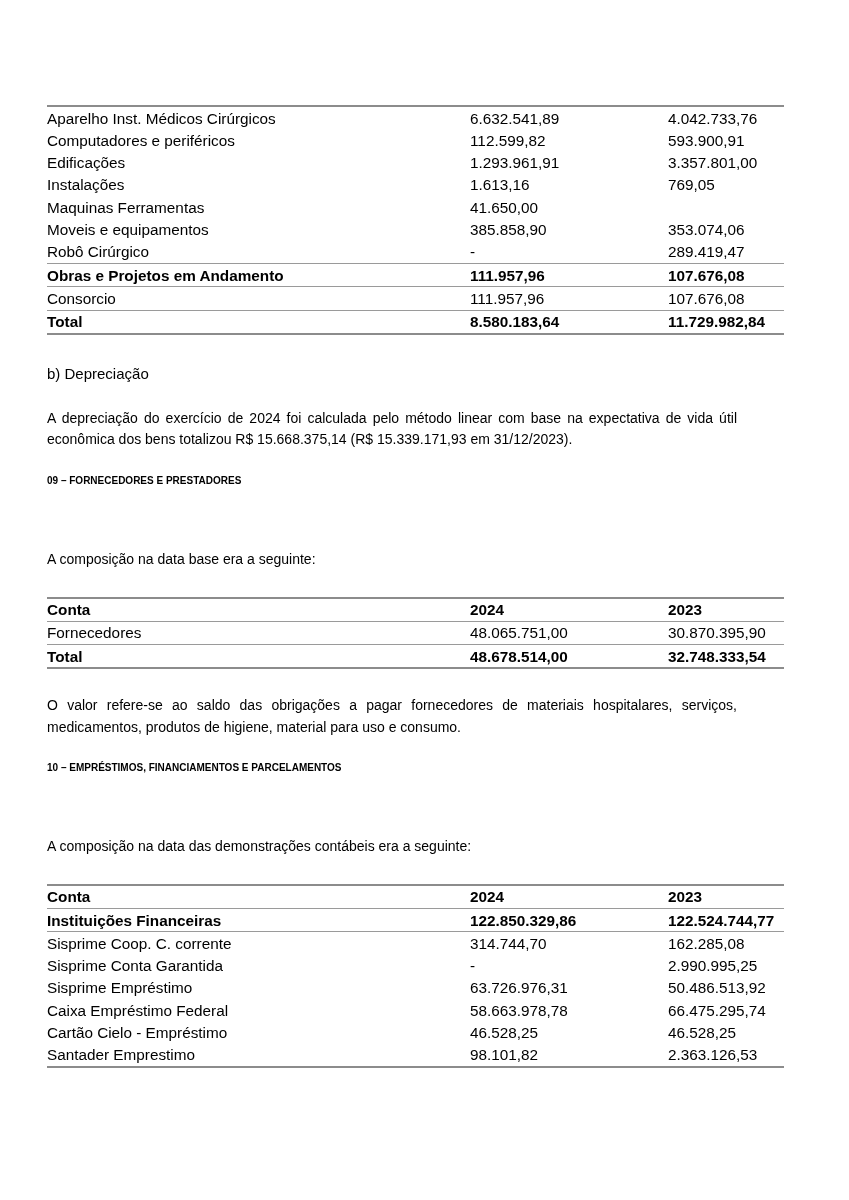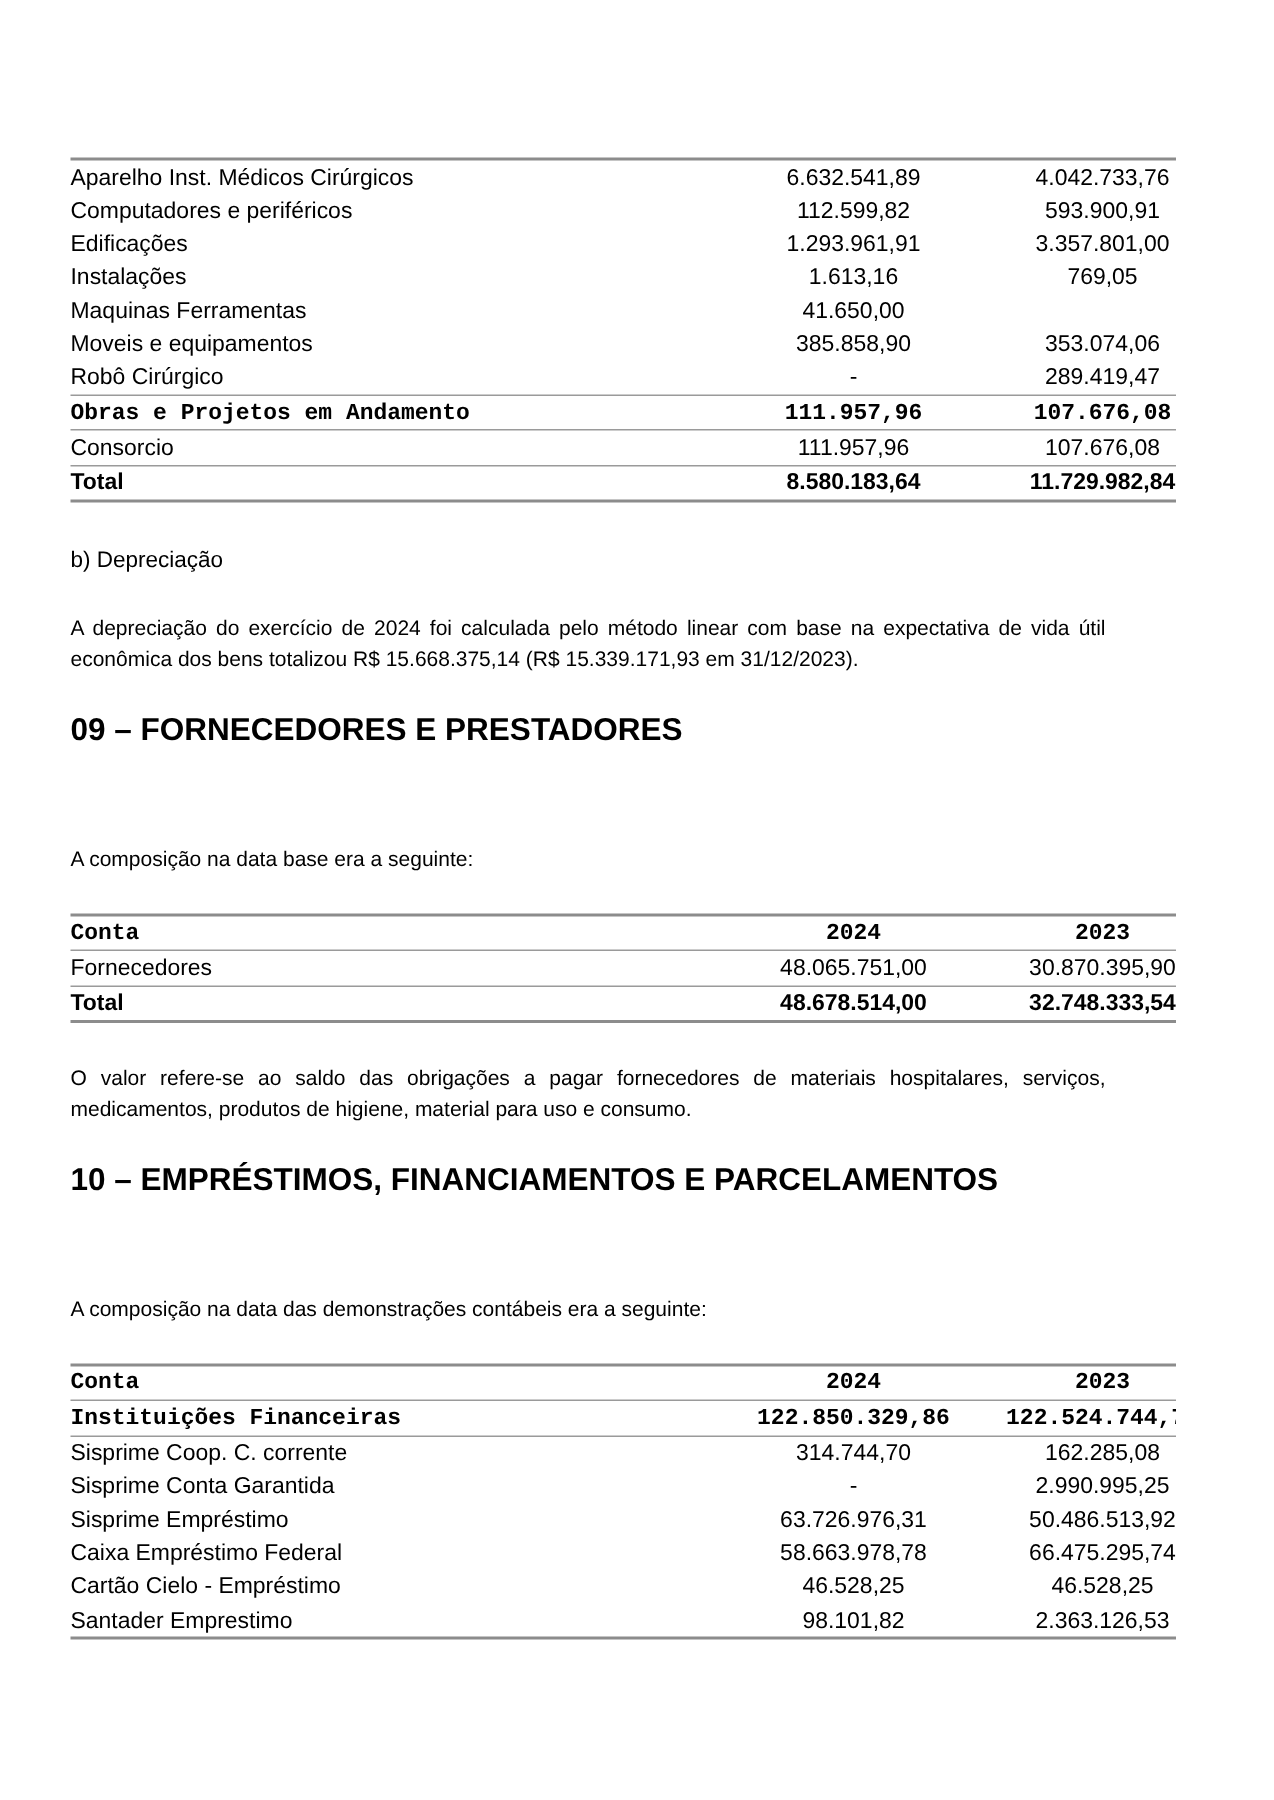--- a/index.html
+++ b/index.html
@@ -42,46 +42,46 @@
     vertical-align: bottom;
     border: 0;
     font-weight: normal;
     white-space: nowrap;
   }
   td.name, th.name {
     text-align: left;
     padding-left: 4px;
   }
   td.num, th.num {
-    text-align: center;
+    text-align: left;
     padding-right: 4px;
   }
   th.num { padding-right: 16px; }
   td.v23, th.v23 { padding-right: 2px; }
   th.v23 { padding-right: 18px; }
 
   tr.hdr th { font-weight: bold; }
   tr.bold td, tr.bold th { font-weight: bold; }
 
   
   .rule-top-thick   { border-top: 2.2px solid #8c8c8c; }
   .rule-top-thin    { border-top: 1.1px solid #9a9a9a; }
   .rule-bot-thick   { border-bottom: 2.2px solid #8c8c8c; }
-  .rule-bot-thin    { border-bottom: 1.1px solid #9a9a9a; font-family: Liberation Mono, monospace; }
+  .rule-bot-thin    { border-bottom: 1.1px solid #9a9a9a; }
 
   
   .h-sub {
     font-size: 15px;
     font-weight: normal;
     margin: 0;
     padding: 0;
     line-height: 1.15;
   }
   .h-sec {
-    font-size: 21px;
+    font-size: 10px;
     font-weight: bold;
     margin: 0;
     padding: 0;
     line-height: 1.15;
   }
   p.body {
     font-size: 14px;
     margin: 0;
     padding: 0;
     line-height: 1.52;

